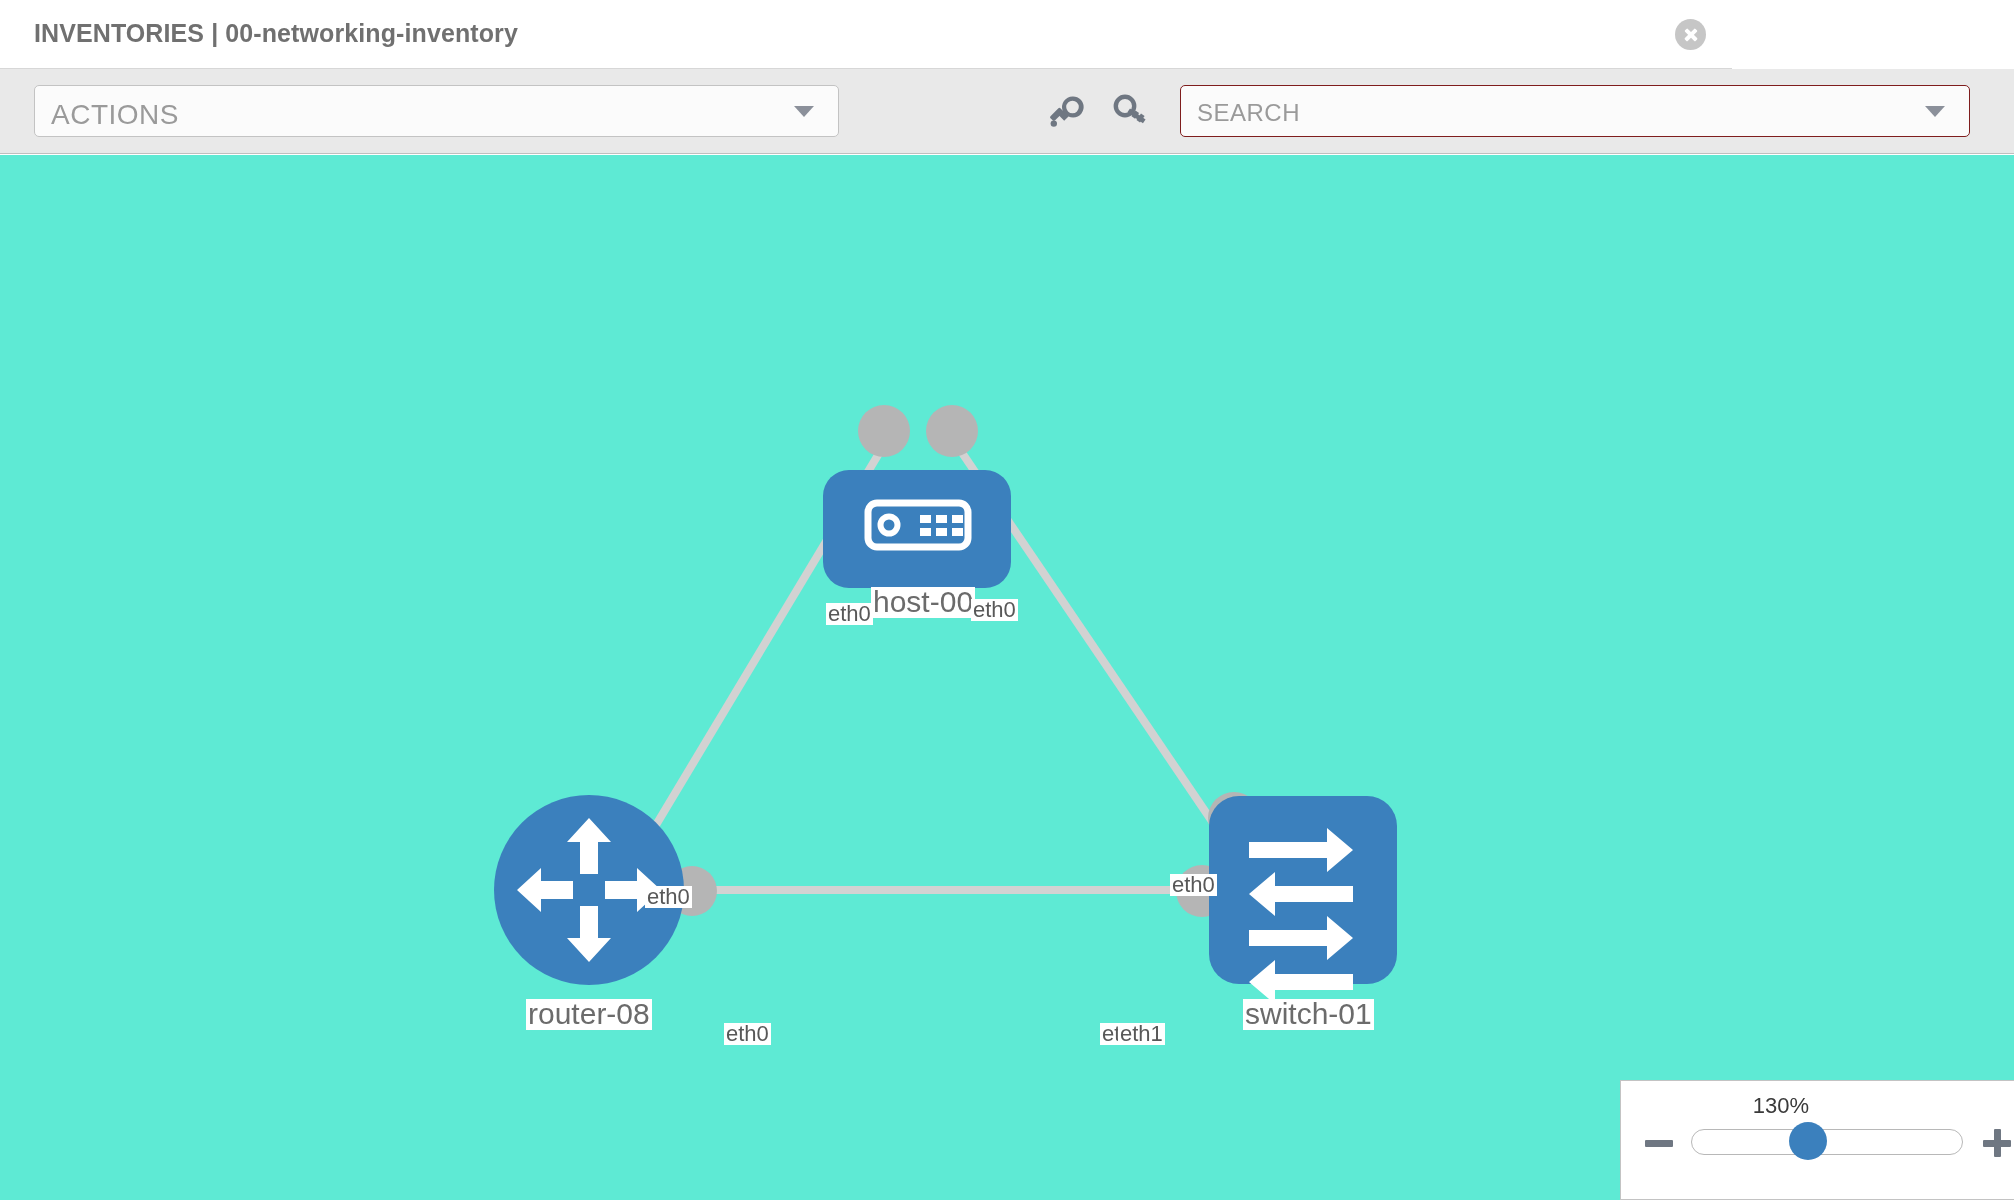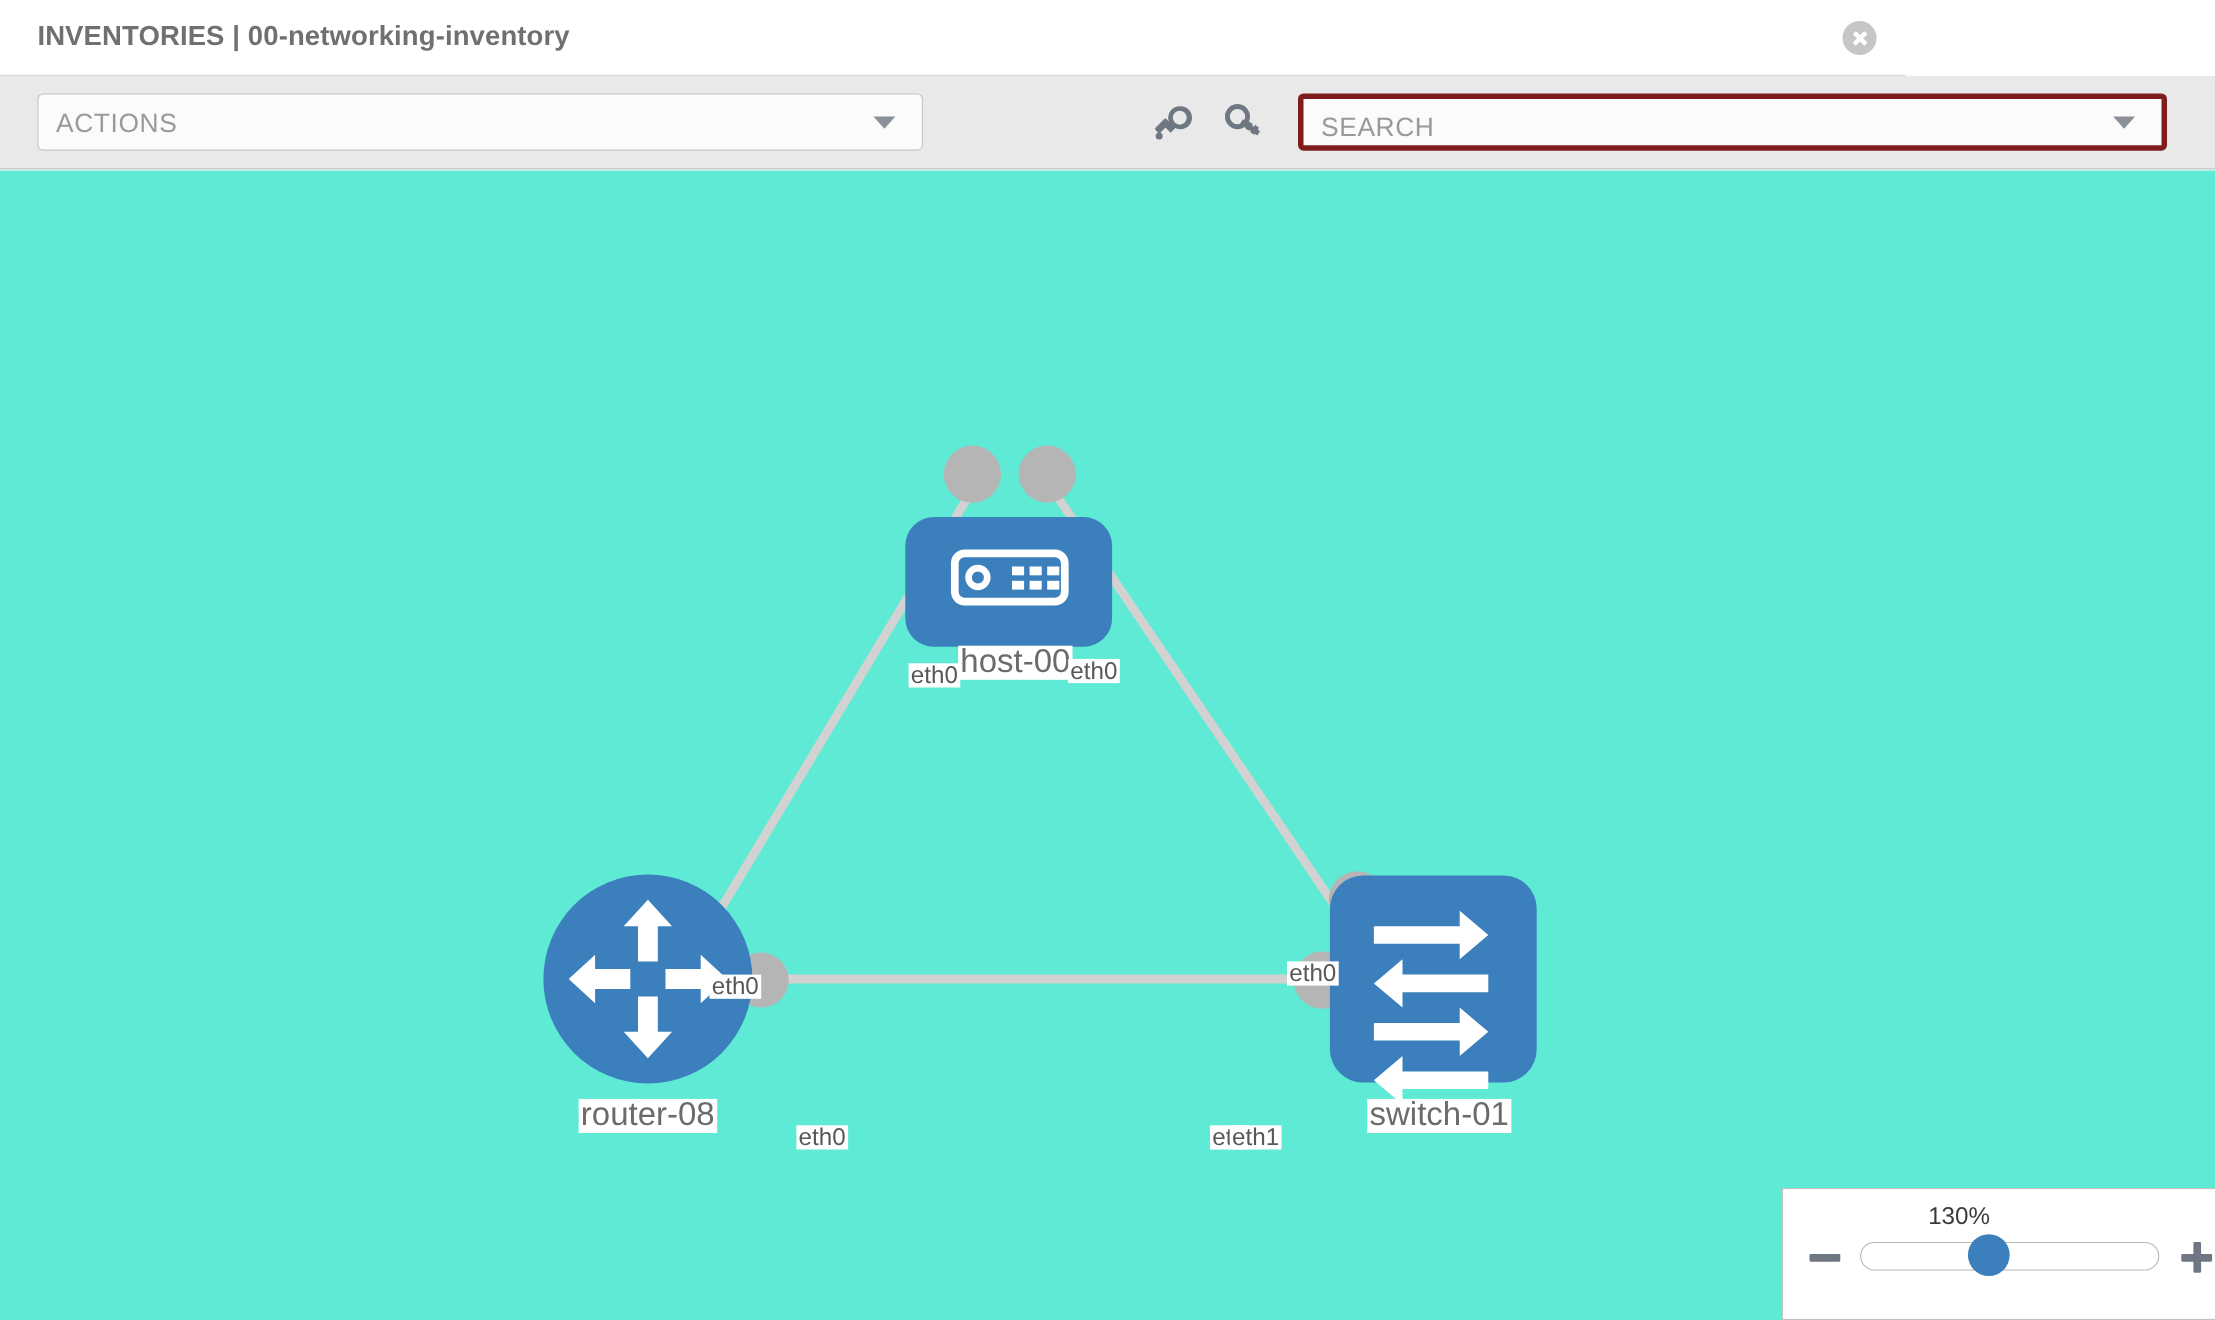--- a/index.html
+++ b/index.html
@@ -83,21 +83,21 @@
     background: #fbfbfb;
     border: 1px solid #c3c3c3;
     border-radius: 5px;
     box-sizing: border-box;
     cursor: pointer;
   }
   .actions-select .label {
     position: absolute;
     left: 16px;
     top: 13px;
-    font-size: 24px;
+    font-size: 28px;
     color: #9a9a9a;
     letter-spacing: 0.5px;
     text-align: right;
   }
   .caret {
     position: absolute;
     right: 24px;
     top: 50%;
     margin-top: -5px;
     width: 0; height: 0;
@@ -116,21 +116,21 @@
   .tool-icon.wrench { left: 1043px; }
   .tool-icon.key    { left: 1110px; }
 
   .search-box {
     position: absolute;
     left: 1180px;
     top: 16px;
     width: 790px;
     height: 52px;
     background: #fbfbfb;
-    border: 5px solid #7f1d1d;
+    border: 1px solid #7f1d1d;
     border-radius: 5px;
     box-sizing: border-box;
     cursor: text;
   }
   .search-box .label {
     position: absolute;
     left: 16px;
     top: 13px;
     font-size: 24px;
     color: #9a9a9a;

